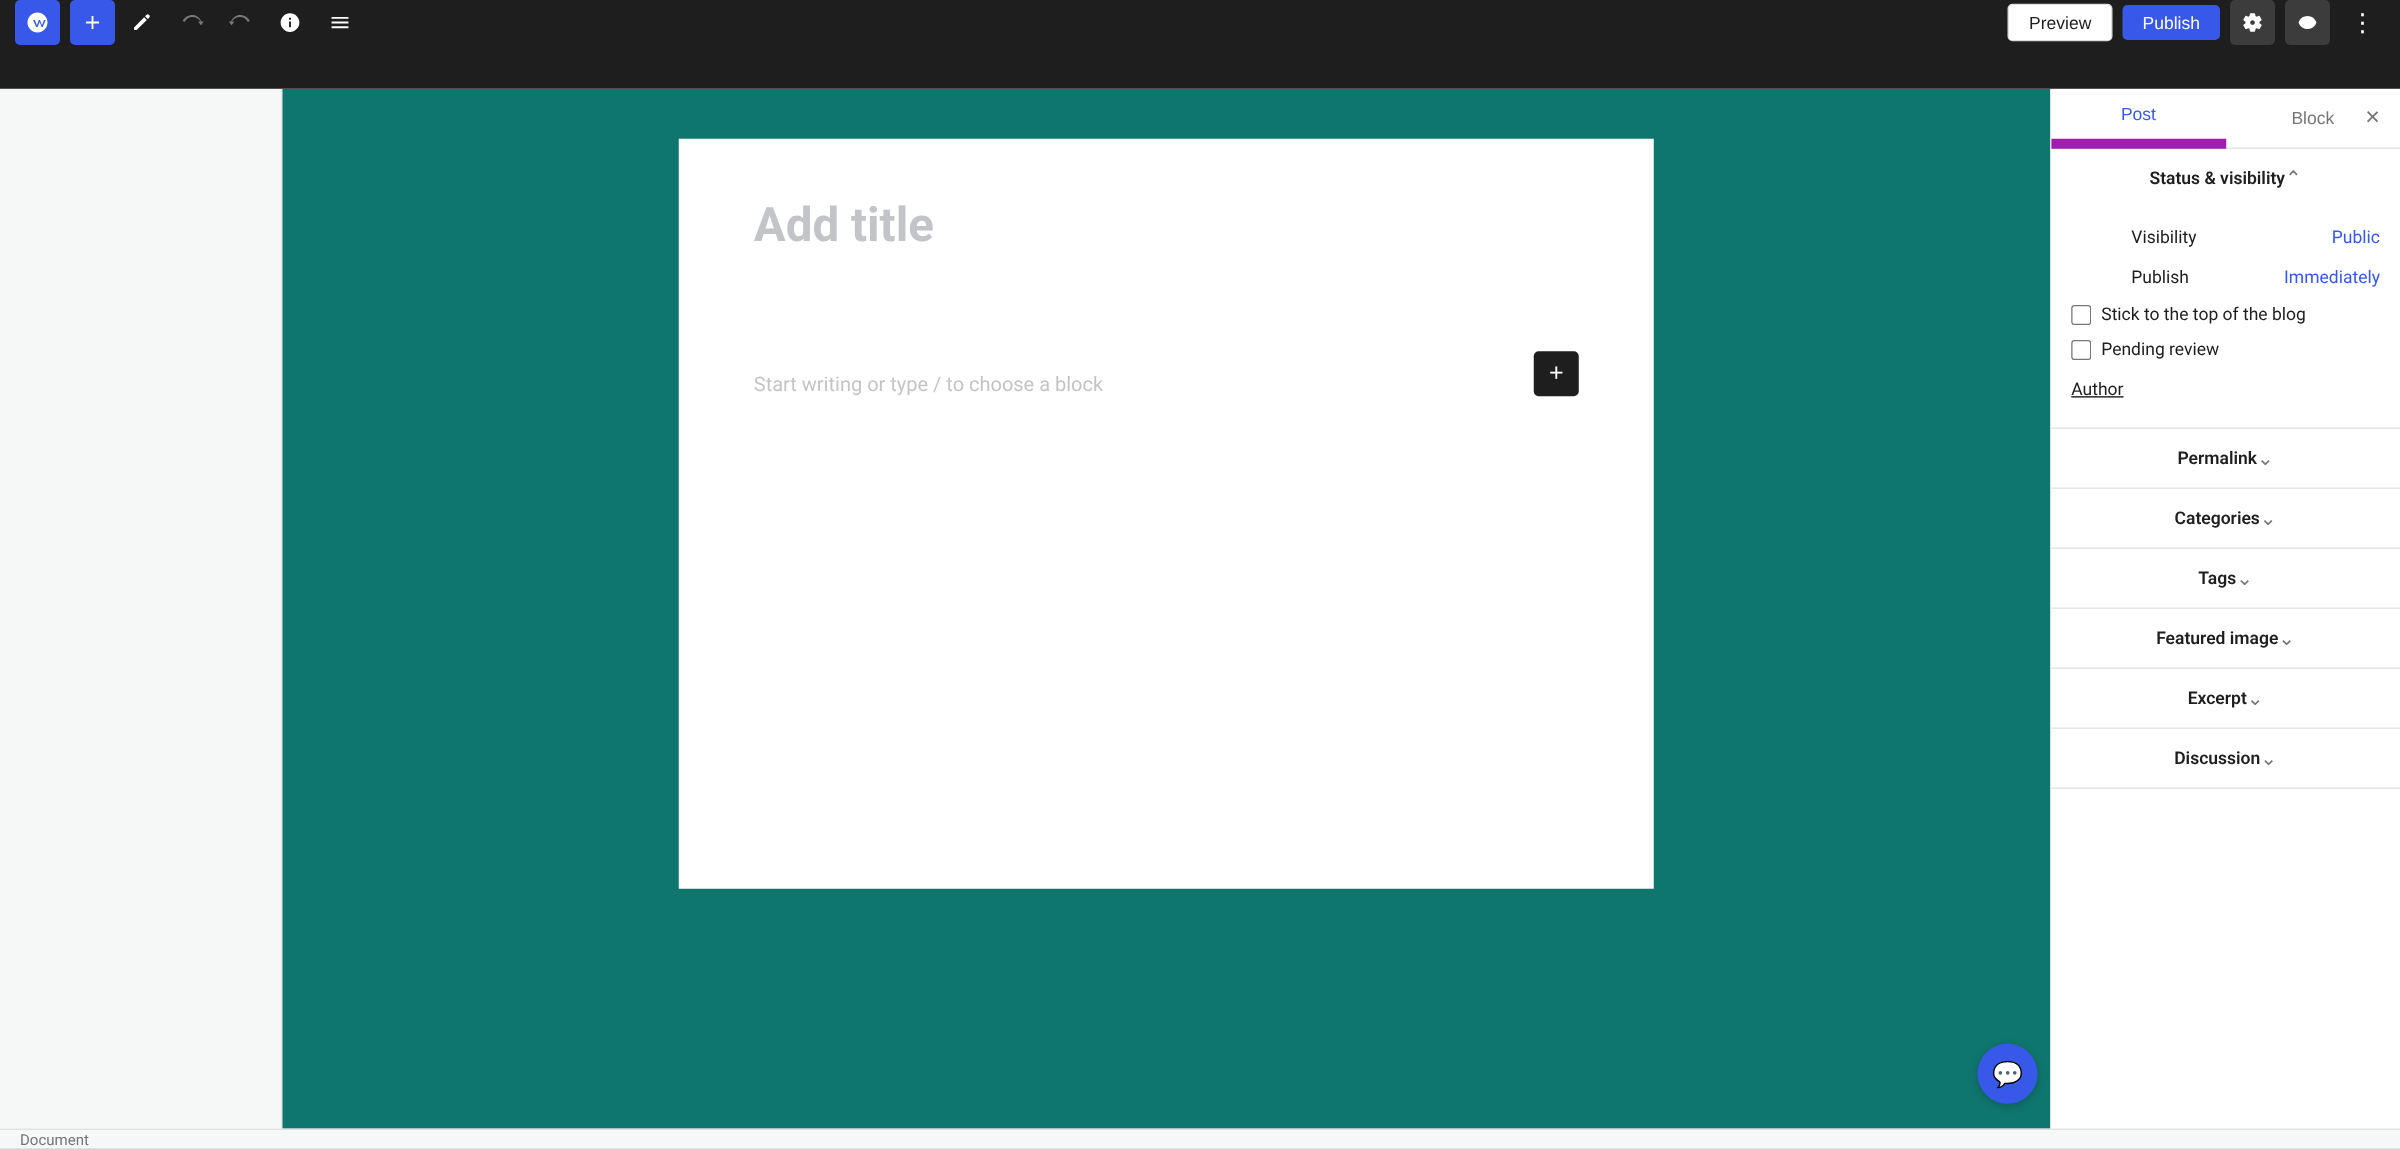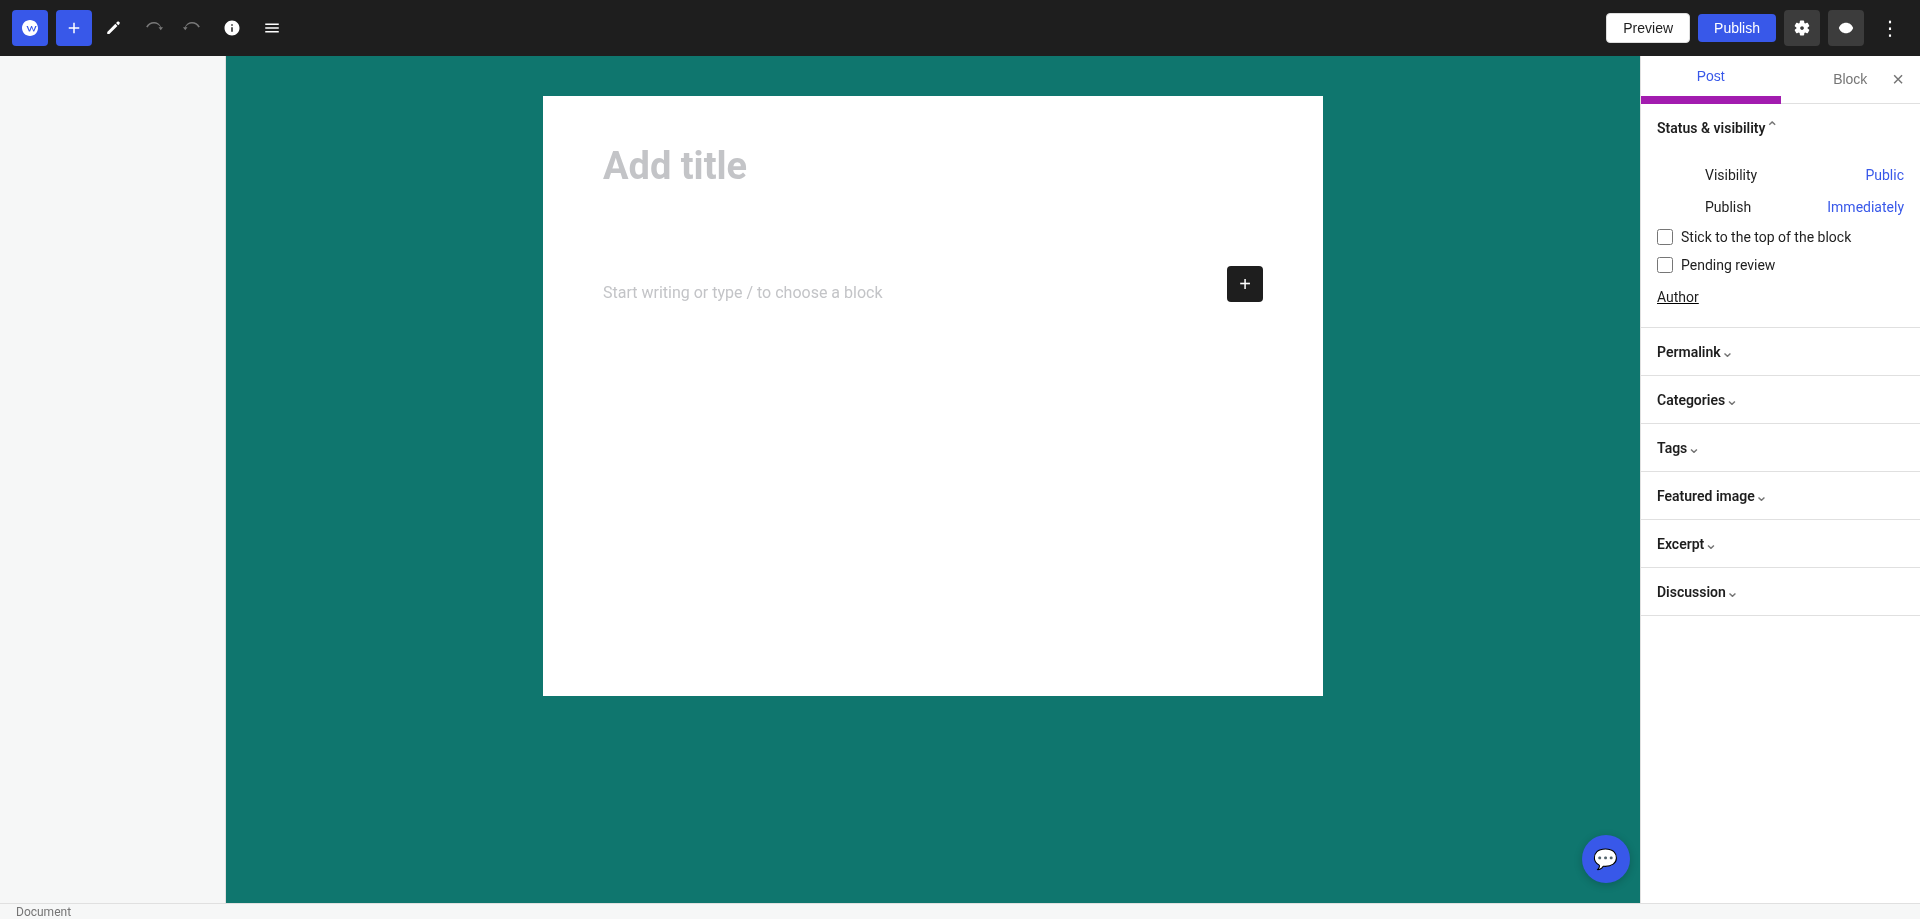--- a/index.html
+++ b/index.html
@@ -1,23 +1,23 @@
 <!DOCTYPE html>
 <html><head>
   <meta charset="utf-8">
   <style>
     * { box-sizing: border-box; margin: 0; padding: 0; }
     body { font-family: -apple-system, BlinkMacSystemFont, 'Segoe UI', Roboto, sans-serif; background: #f0f0f1; height: 919px; overflow: hidden; display: flex; flex-direction: column; }
 
     
     .toolbar {
-      height: 56px;
+      height: 71px;
       background: #1e1e1e;
       display: flex;
-      align-items: center;
+      align-items: flex-start;
       padding: 0 12px;
       gap: 4px;
       flex-shrink: 0;
       position: relative;
       z-index: 100;
     }
     .toolbar-left {
       display: flex;
       align-items: center;
       gap: 4px;
@@ -235,21 +235,21 @@
       border-radius: 4px;
     }
 
     
     .panel-section {
       border-bottom: 1px solid #e0e0e0;
     }
     .panel-section-header {
       display: flex;
       align-items: center;
-      justify-content: flex-start;
+      justify-content: center;
       padding: 14px 16px;
       cursor: pointer;
     }
     .panel-section-title {
       font-size: 14px;
       font-weight: 600;
       color: #1e1e1e;
     }
     .chevron {
       color: #757575;
@@ -432,21 +432,21 @@
         <div class="visibility-row">
           <span class="row-label">Visibility</span>
           <a class="row-value" href="#">Public</a>
         </div>
         <div class="publish-row">
           <span class="row-label">Publish</span>
           <a class="row-value" href="#">Immediately</a>
         </div>
         <div class="checkbox-row">
           <input type="checkbox" id="stick-to-top" style="">
-          <label class="checkbox-label" for="stick-to-top">Stick to the top of the block</label>
+          <label class="checkbox-label" for="stick-to-top">Stick to the top of the blog</label>
         </div>
         <div class="checkbox-row">
           <input type="checkbox" id="pending-review" style="">
           <label class="checkbox-label" for="pending-review">Pending review</label>
         </div>
         <div style="margin-top: 10px; text-decoration: underline;">
           <span class="author-label">Author</span>
         </div>
       </div>
     </div>

